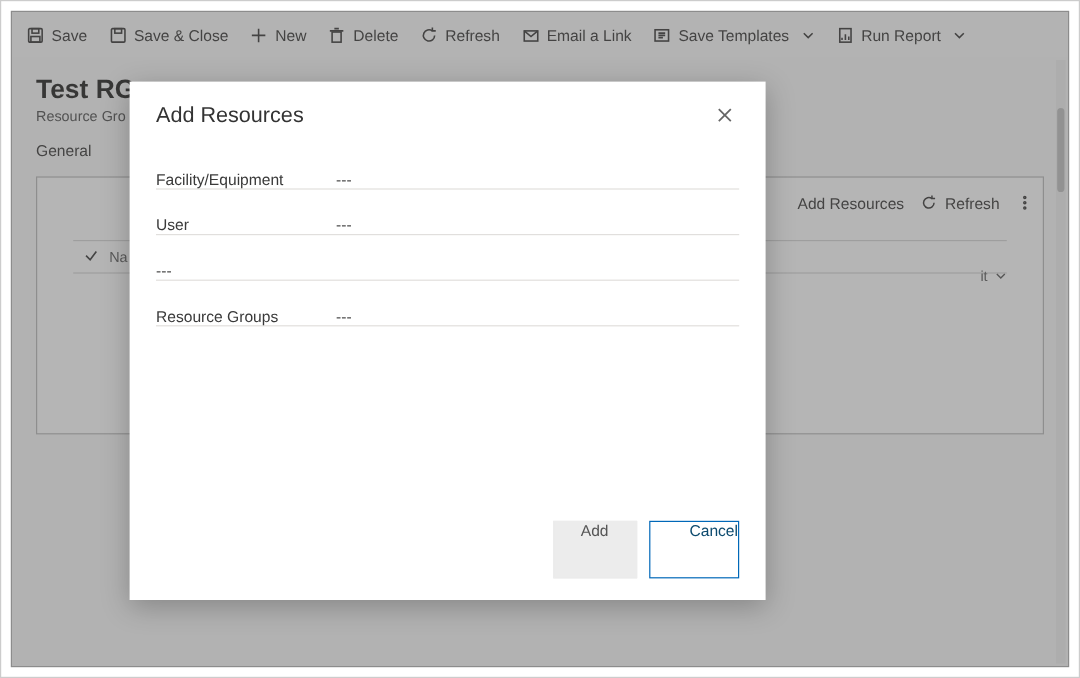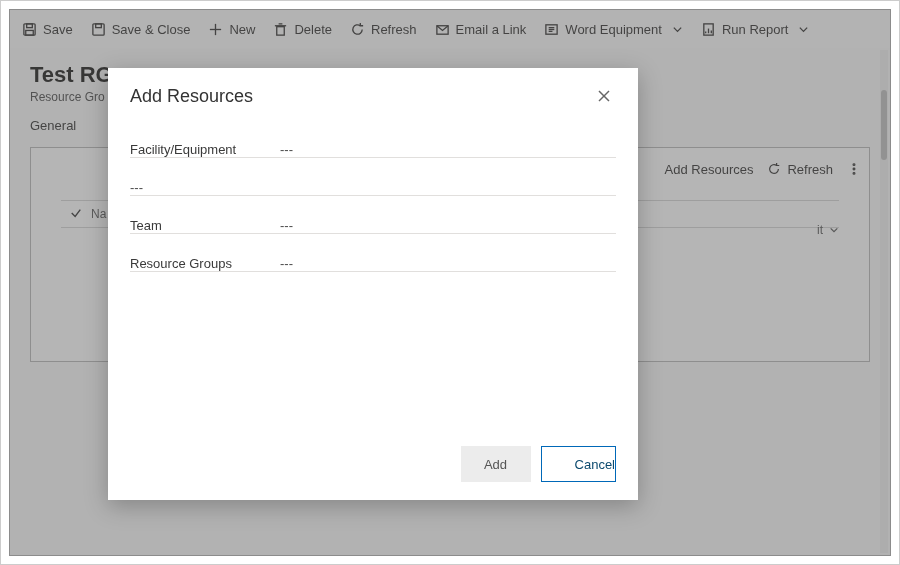--- a/index.html
+++ b/index.html
@@ -99,22 +99,22 @@
     border-bottom: 1px solid #e1dfdd;
     font-size: 13px;
   }
   .field-label { width: 150px; color: #3a3a3a; }
   .field-value { color: #4a4a4a; }
   .modal-foot {
     padding: 12px 22px 18px 22px;
     display: flex; justify-content: flex-end; gap: 10px;
   }
   .btn {
-    min-width: 70px; height: 36px;
-    display: inline-flex; align-items: center; justify-content: center;
+    min-width: 70px; height: 48px;
+    display: inline-flex; justify-content: center;
     font-size: 13px; cursor: pointer;
   }
   .btn-secondary { background: #ececec; color: #555; border: 1px solid #ececec; }
   .btn-outline { background: #fff; color: #0c4a6e; border: 1px solid #0068b8; padding-left: 33px; }
 </style>
 </head>
 <body>
 
 <div class="app-surface">
 
@@ -163,21 +163,21 @@
         </svg>
       <span>Email a Link</span>
     </div>
     <div class="tbtn">
       <svg viewBox="0 0 16 16">
           <rect x="2" y="3" width="12" height="10"></rect>
           <line x1="5" y1="6" x2="11" y2="6"></line>
           <line x1="5" y1="8" x2="11" y2="8"></line>
           <line x1="5" y1="10" x2="9" y2="10"></line>
         </svg>
-      <span>Word Equipment</span>
+      <span>Save Templates</span>
       <svg class="chev" viewBox="0 0 12 12">
           <polyline points="2,4 6,8 10,4"></polyline>
         </svg>
     </div>
     <div class="tbtn">
       <svg viewBox="0 0 16 16">
           <rect x="3" y="2" width="10" height="12"></rect>
           <line x1="5" y1="10" x2="5" y2="12"></line>
           <line x1="8" y1="7" x2="8" y2="12"></line>
           <line x1="11" y1="9" x2="11" y2="12"></line>
@@ -251,24 +251,24 @@
             <line x1="12" y1="2" x2="2" y2="12"></line>
           </svg>
       </div>
     </div>
     <div class="modal-body">
       <div class="field-row">
         <div class="field-label">Facility/Equipment</div>
         <div class="field-value">---</div>
       </div>
       <div class="field-row">
-        <div class="field-value">---</div>
-      </div>
-      <div class="field-row">
-        <div class="field-label">Team</div>
+        <div class="field-label">User</div>
+        <div class="field-value">---</div>
+      </div>
+      <div class="field-row">
         <div class="field-value">---</div>
       </div>
       <div class="field-row">
         <div class="field-label">Resource Groups</div>
         <div class="field-value">---</div>
       </div>
     </div>
     <div class="modal-foot">
       <div class="btn btn-secondary">
         <span>Add</span>

